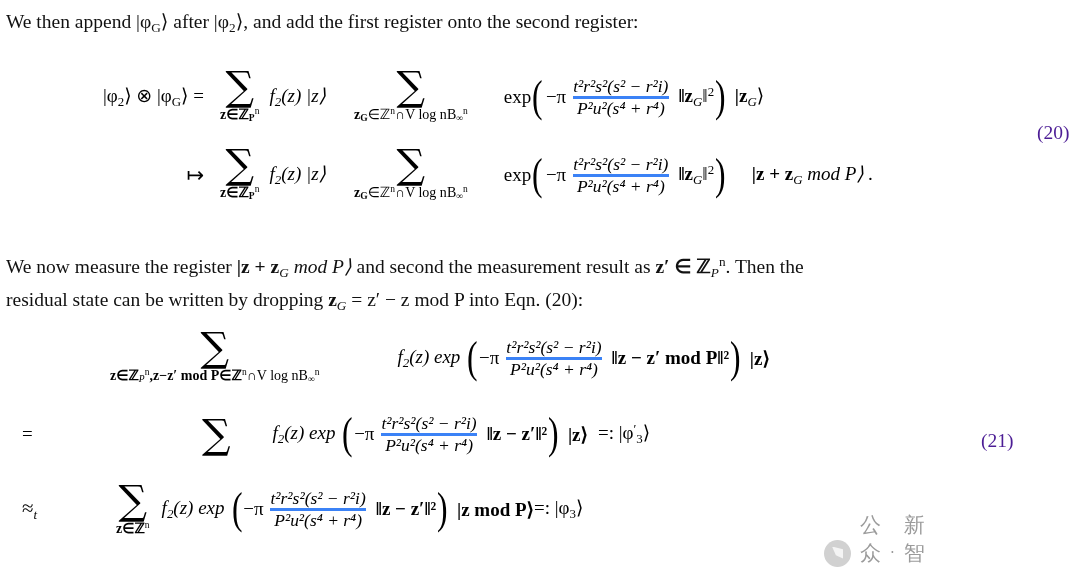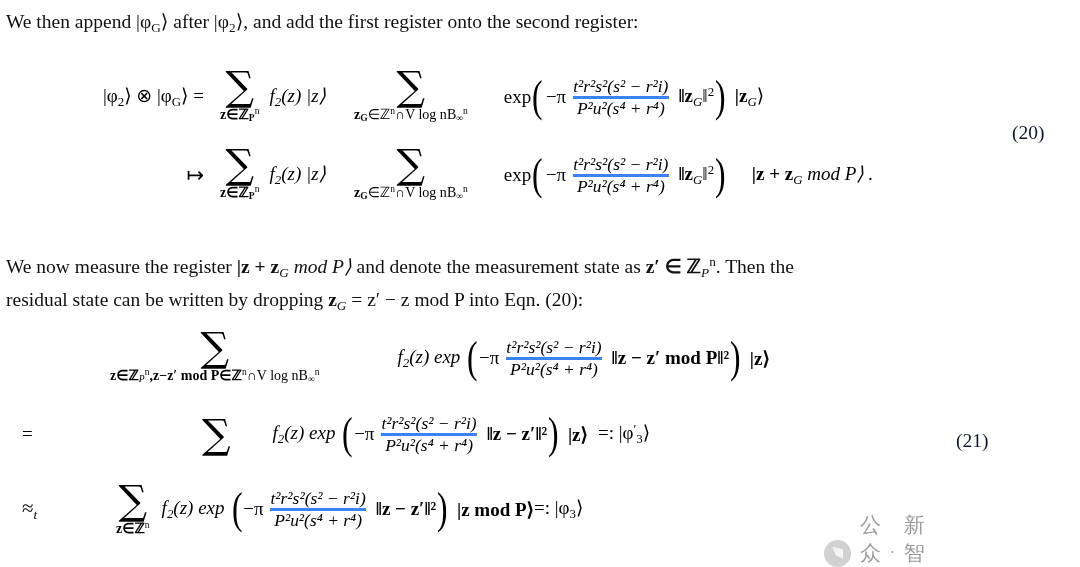--- a/index.html
+++ b/index.html
@@ -44,21 +44,22 @@
   }
 
   
   .eqblock {
     position: absolute;
     font-size: 19px;
   }
   .eqnum {
     position: absolute;
     font-size: 19.5px;
-    color: #0f172a;
+    color: #4c1d95;
+    margin-left: 25px;
   }
 
   .row {
     display: flex;
     align-items: center;
   }
 
   
   .bigsum {
     display: inline-flex;
@@ -235,21 +236,21 @@
       <span class="nowrap" style="margin-left:25px;">
         <span class="bf">|z + z</span><span class="sub it">G</span><span class="it"> mod P⟩ .</span>
       </span>
     </div>
   </div>
 
   <div class="eqnum" style="left:1012px; top:122px;">(20)</div>
 
   <div class="para" style="left:6px; top:248px; width:1062px;">
     <span>
-      <span>We now measure the register </span><span class="bf">|z + z</span><span class="sub it">G</span><span class="it"> mod P⟩</span><span> and denote the measurement state as </span><span class="bf">z′ ∈ ℤ</span><span class="sub it">P</span><span class="sup">n</span><span>. Then the</span>
+      <span>We now measure the register </span><span class="bf">|z + z</span><span class="sub it">G</span><span class="it"> mod P⟩</span><span> and second the measurement result as </span><span class="bf">z′ ∈ ℤ</span><span class="sub it">P</span><span class="sup">n</span><span>. Then the</span>
     </span>
     <br>
     <span>
       <span>residual state can be written by dropping </span><span class="bf">z</span><span class="sub it">G</span><span> = z′ − z mod P into Eqn. (20):</span>
     </span>
   </div>
 
   <div class="eqblock" style="left:22px; top:320px; width:1000px;">
 
     <div class="row" style="height:76px;">

